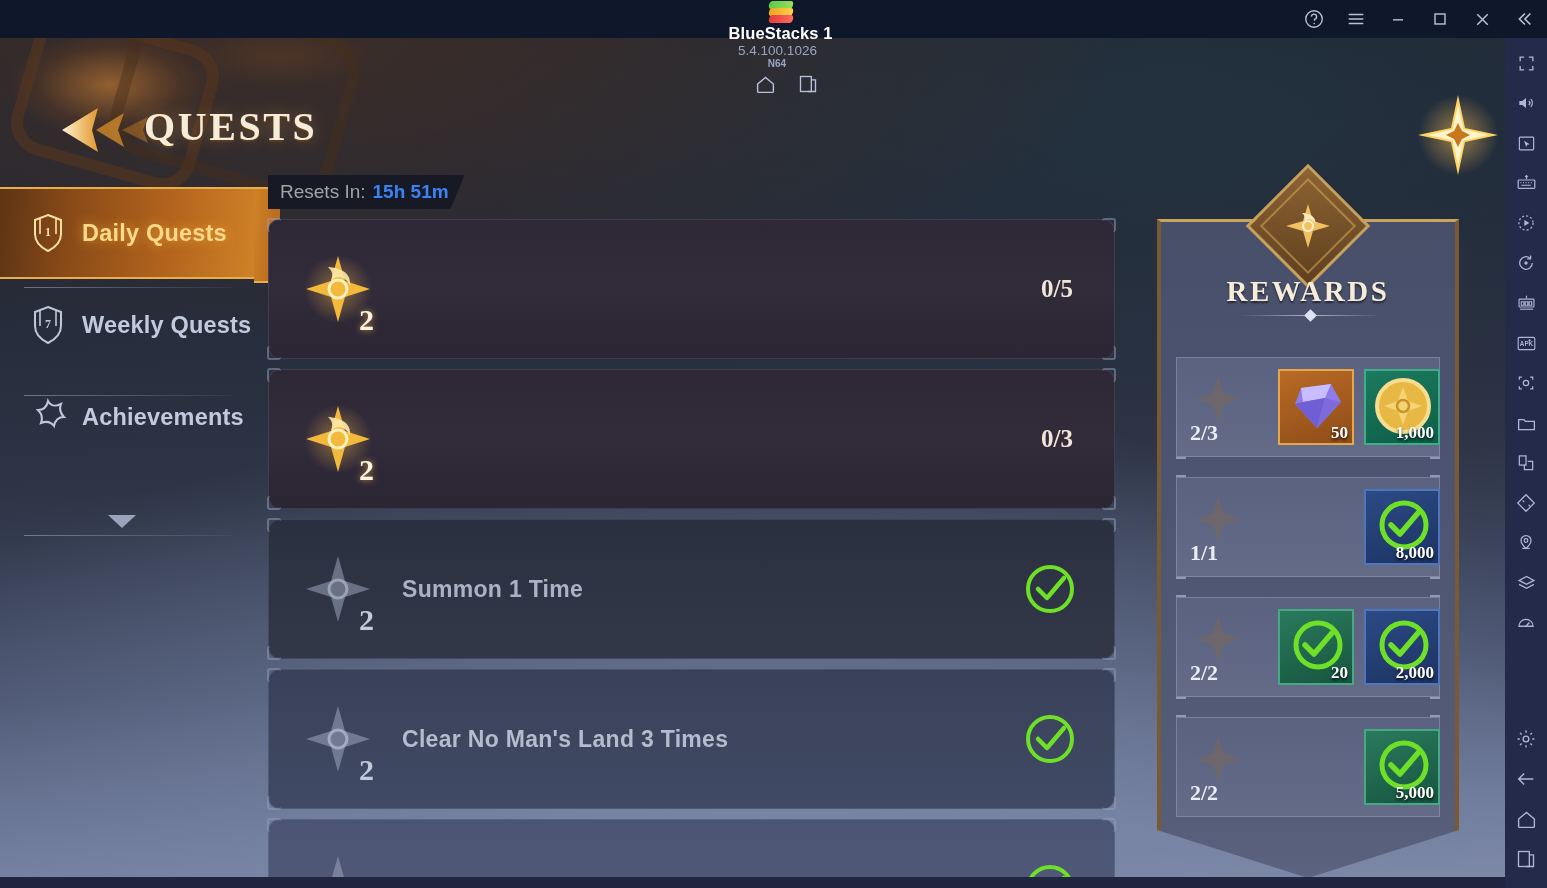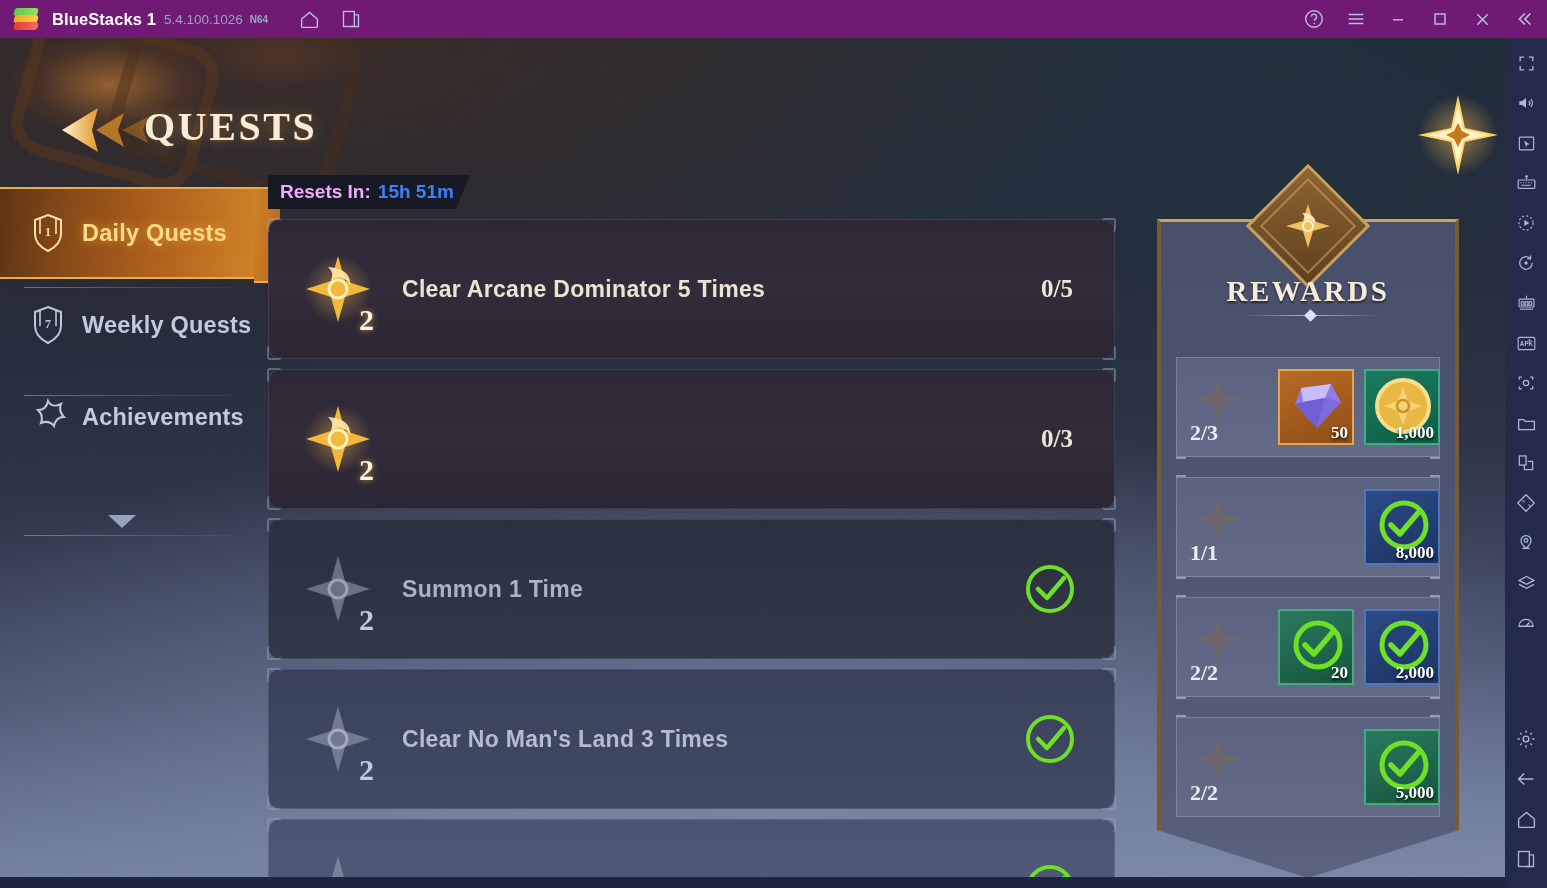--- a/index.html
+++ b/index.html
@@ -2,21 +2,21 @@
 <html><head>
 <meta charset="utf-8">
 <style>
   * { margin:0; padding:0; box-sizing:border-box; }
   html,body { width:1547px; height:888px; overflow:hidden; background:#20263f;
     font-family:"Liberation Sans", sans-serif; }
 
   
   #titlebar{
     position:absolute; left:0; top:0; width:1547px; height:38px;
-    background:#701a75; display:flex; align-items:center; z-index:40;
+    background:#0f172a; display:flex; align-items:center; z-index:40;flex-direction:column;
   }
   #bs-logo{ width:24px; height:24px; margin-left:14px; position:relative; flex:0 0 auto; }
   #bs-logo .lay{ position:absolute; left:0; width:24px; height:8px; border-radius:3px/4px;
      transform:skewX(-12deg); }
   #bs-logo .l1{ top:1px;  background:linear-gradient(90deg,#5cc94a,#9ade5b); }
   #bs-logo .l2{ top:8px;  background:linear-gradient(90deg,#f0a41e,#ffd04a); }
   #bs-logo .l3{ top:15px; background:linear-gradient(90deg,#e03c3c,#ff6a5a); }
   #bs-title{ color:#ffffff; font-size:16.5px; font-weight:bold; margin-left:14px;
      letter-spacing:.1px; }
   #bs-version{ color:#9aa3c4; font-size:13.5px; margin-left:8px; }
@@ -75,21 +75,21 @@
   
   #sparkle{ position:absolute; left:1412px; top:62px; width:92px; height:92px; }
 
   
   #resets{
     position:absolute; left:268px; top:148px; height:34px;
     background:#171a24; display:flex; align-items:center;
     padding:0 16px 0 12px; z-index:6;
     clip-path:polygon(0 0, 100% 0, calc(100% - 14px) 100%, 0 100%);
   }
-  #resets .lbl{ color:#f0abfc; font-size:19px; font-weight:bold; }
+  #resets .lbl{ color:#a3a3a3; font-size:19px; font-weight:normal; }
   #resets .val{ color:#3b82f6; font-size:19px; font-weight:bold; margin-left:7px; }
 
   
   #sidebar{ position:absolute; left:0; top:160px; width:258px; }
   .tab{
     position:relative; height:92px; display:flex; align-items:center;
     padding-left:26px;
   }
   .tab .ticon{ width:44px; height:44px; flex:0 0 auto; display:flex;
      align-items:center; justify-content:center; }
@@ -528,21 +528,20 @@
                 <stop offset="1" stop-color="rgba(255,190,70,0)"></stop>
               </radialGradient>
             </defs>
           <circle cx="38" cy="38" r="34" fill="url(#qg1)"></circle>
           <path d="M38 5 L45 30 L70 38 L45 46 L38 71 L31 46 L6 38 L31 30 Z" fill="#f2b93c"></path>
           <path d="M38 18c8 2 13 8 12 16-5-9-14-10-19-4 3-8 0-11-3-14 4 0 8 1 10 2z" fill="#fde8a8" opacity=".9"></path>
           <circle cx="38" cy="38" r="9" fill="none" stroke="#fff0bf" stroke-width="3"></circle>
         </svg>
         <span class="num">2</span>
       </div>
-      <span class="qname">Clear Arcane Dominator 5 Times</span>
       <span class="qprog">0/5</span>
     </div>
 
     <div class="qrow incomplete">
       <span class="notch n1"></span>
         <span class="notch n2"></span>
         <span class="notch n3"></span>
         <span class="notch n4"></span>
       <div class="qstar">
         <svg width="76" height="76" viewBox="0 0 76 76">

